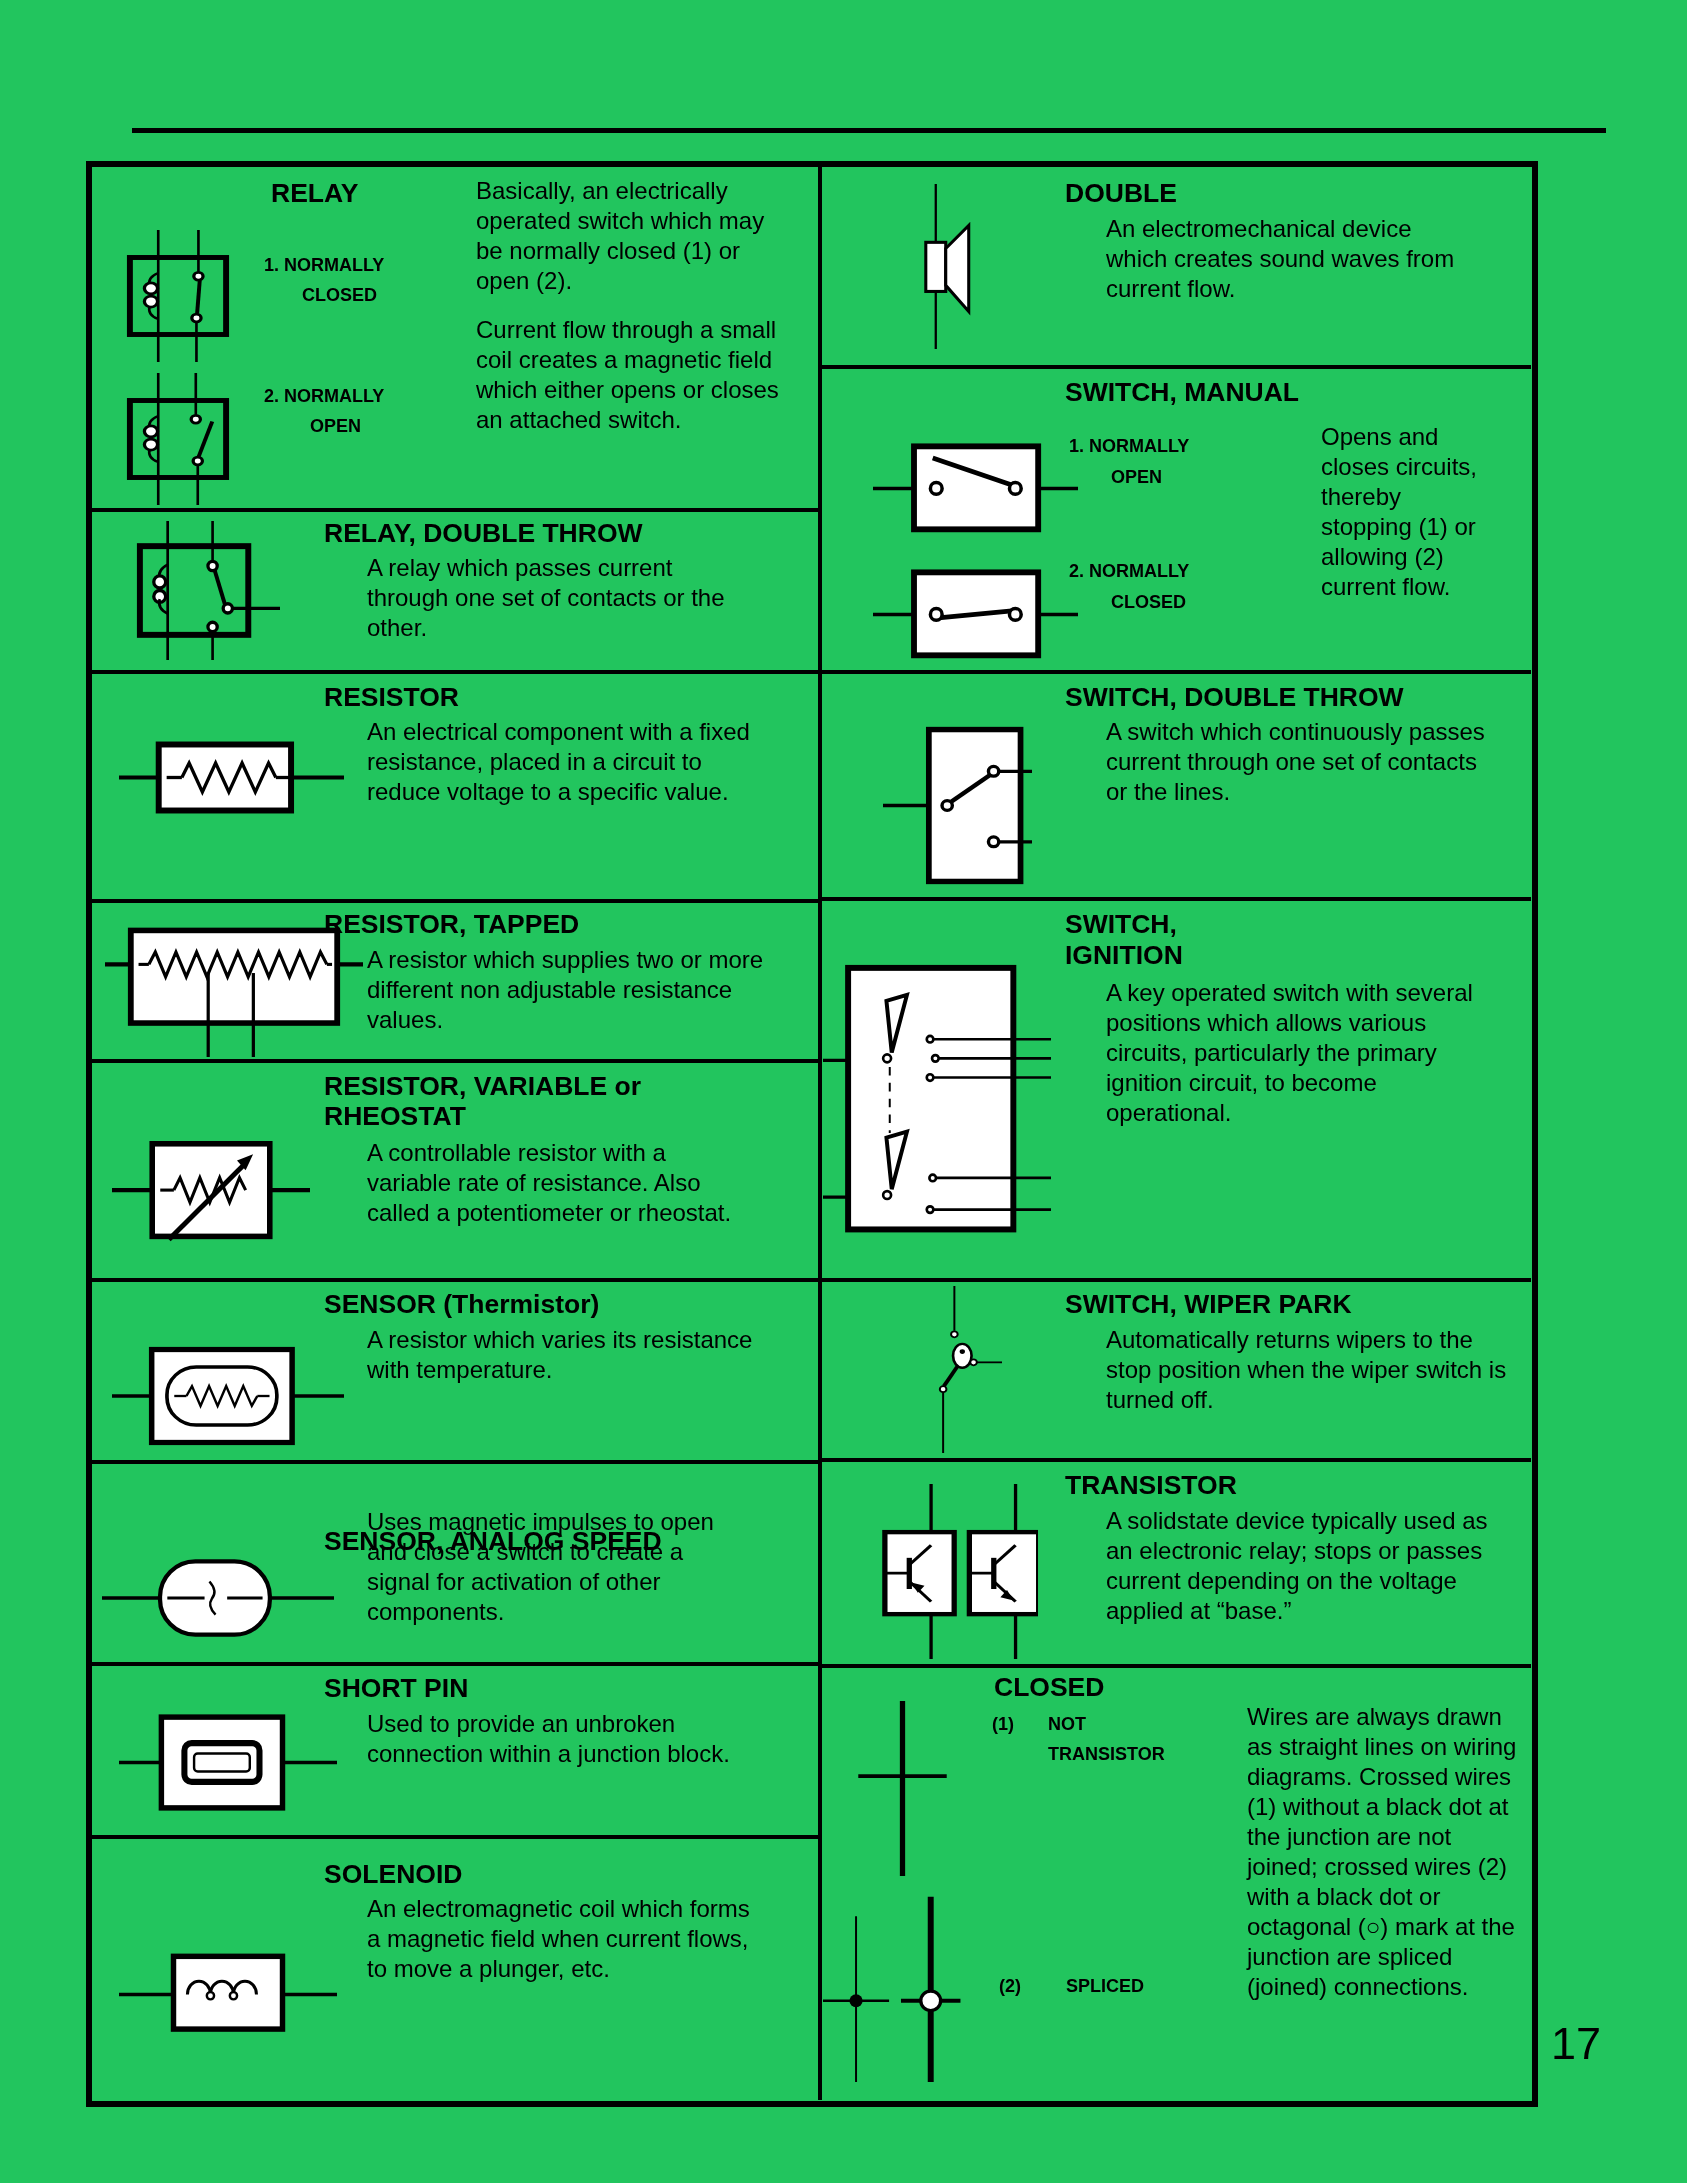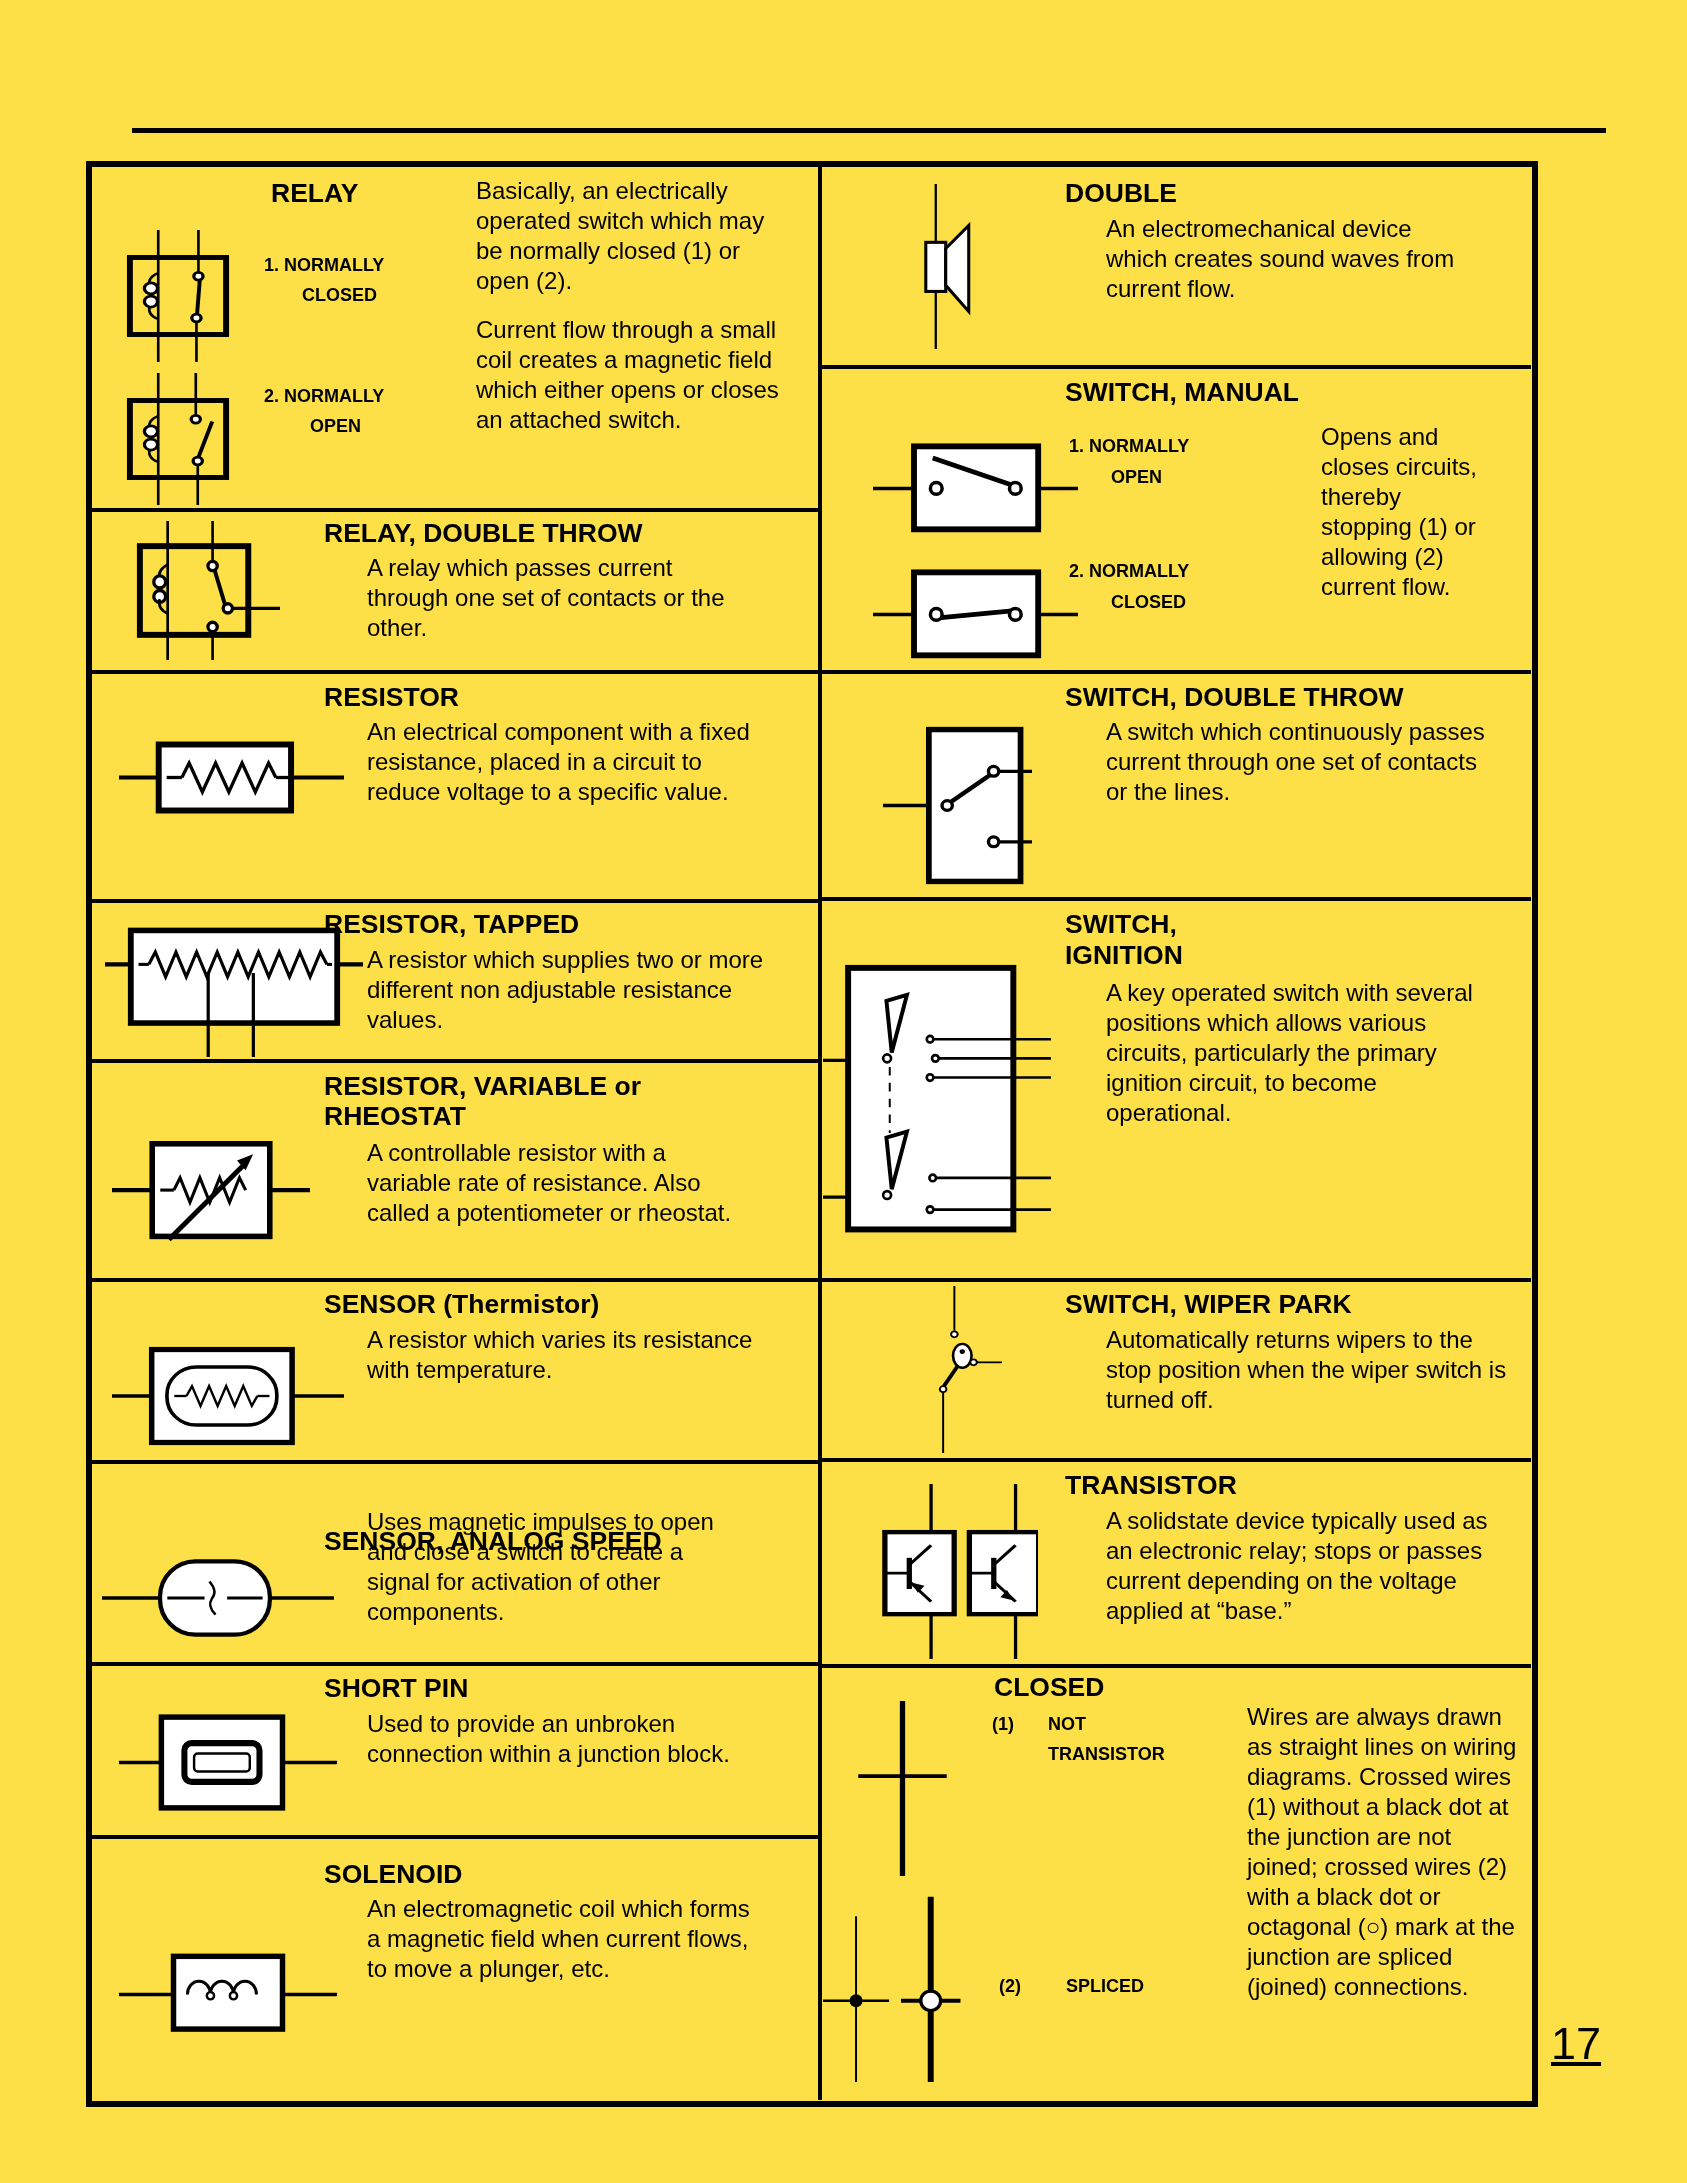--- a/index.html
+++ b/index.html
@@ -1,29 +1,29 @@
 <!DOCTYPE html>
 <html style="font-size:10.6px"><head>
 <meta charset="utf-8">
 <style>
   html,body{margin:0;padding:0;background:#e8e8e8;}
-  .sheet{position:relative;width:1687px;height:2183px;background:#fde047;
+  .sheet{position:relative;width:1687px;height:2183px;background:#22c55e;
          font-family:"Liberation Sans", sans-serif;color:#000;overflow:hidden;}
   .top-rule{position:absolute;left:132px;top:128px;width:1474px;height:4.6px;background:#000;}
   .legend-table{position:absolute;left:86px;top:161px;width:1452px;height:1946px;
                 border:6.6px solid #000;box-sizing:border-box;}
   .tbl-inner{position:absolute;left:0;top:0;width:1439px;height:1933px;}
   .vdiv{position:absolute;top:0;left:726px;width:4px;height:1933px;background:#000;}
   .hdiv-l{position:absolute;left:0;width:726px;height:4px;background:#000;}
   .hdiv-r{position:absolute;left:730px;width:709px;height:4px;background:#000;}
   .sec-title{position:absolute;font-weight:bold;font-size:26.5px;line-height:30px;white-space:nowrap;}
   .sec-body{position:absolute;font-size:24px;line-height:30px;}
   .sec-label{position:absolute;font-weight:bold;font-size:18px;line-height:29px;white-space:nowrap;}
   .sym{position:absolute;}
-  .pagenum{position:absolute;left:1551px;top:2021px;font-size:45px;line-height:45px;text-decoration:underline;}
+  .pagenum{position:absolute;left:1551px;top:2021px;font-size:45px;line-height:45px;}
   svg{display:block;}
 </style>
 </head>
 <body>
 
 <div class="sheet">
 
   <div class="top-rule"></div>
 
   <div class="legend-table">

